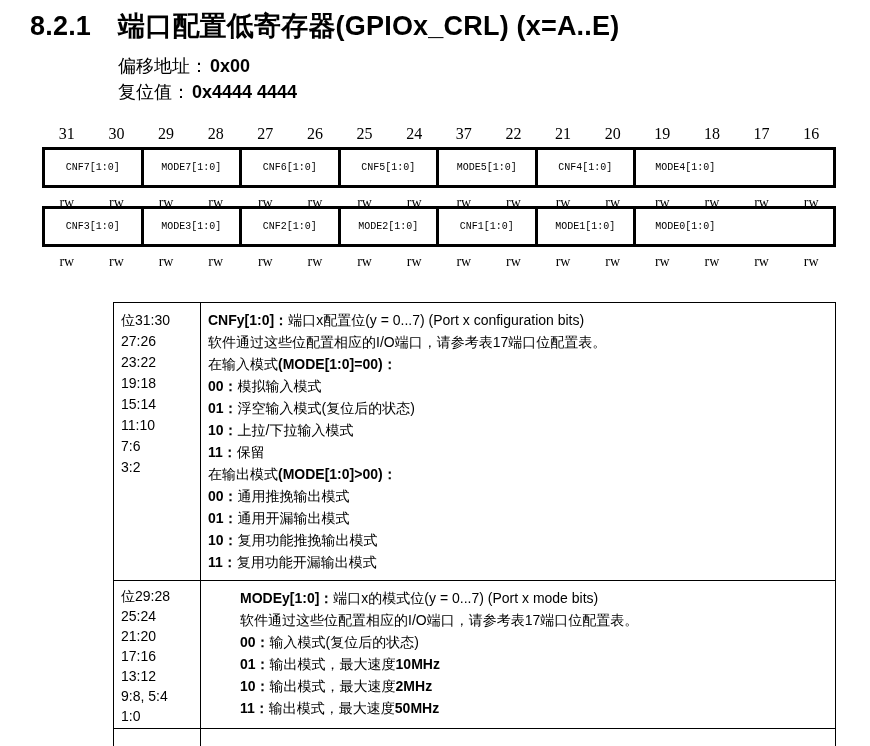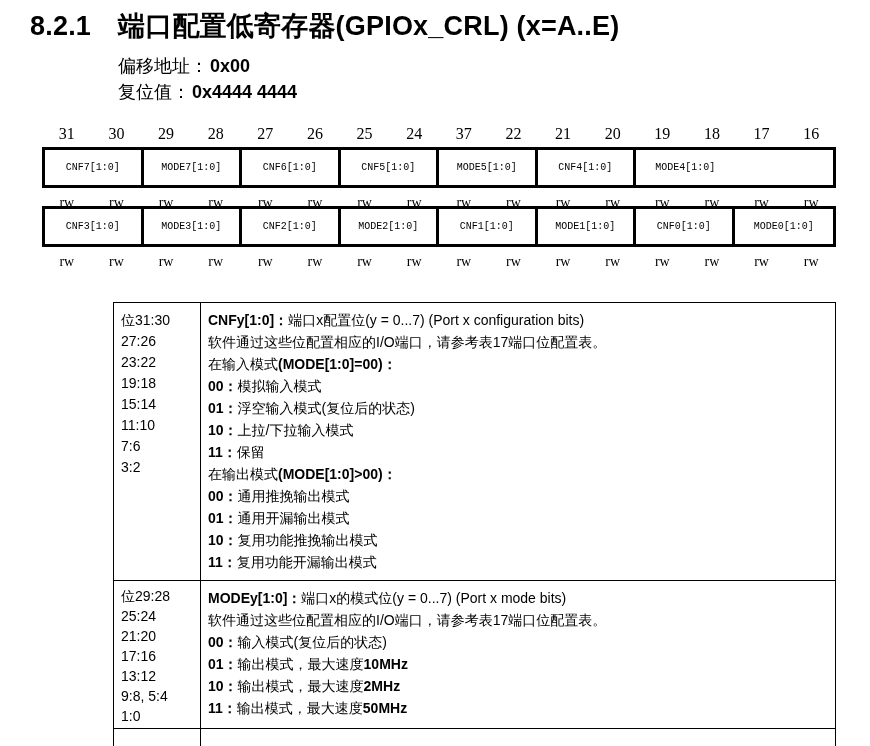--- a/index.html
+++ b/index.html
@@ -105,21 +105,20 @@
         </div>
       </div>
       <div class="reg-group" style="top: 203px;">
         <div class="fields-row">
           <div class="field-cell">CNF3[1:0]</div>
           <div class="field-cell">MODE3[1:0]</div>
           <div class="field-cell">CNF2[1:0]</div>
           <div class="field-cell">MODE2[1:0]</div>
           <div class="field-cell">CNF1[1:0]</div>
           <div class="field-cell">MODE1[1:0]</div>
-          <div class="field-cell">CNF0[1:0]</div>
           <div class="field-cell">MODE0[1:0]</div>
         </div>
         <div class="rw-row">
           <span>rw</span>
           <span>rw</span>
           <span>rw</span>
           <span>rw</span>
           <span>rw</span>
           <span>rw</span>
           <span>rw</span>
@@ -156,21 +155,21 @@
           <div class="desc-line"><span class="lead">01：</span><span>浮空输入模式(复位后的状态)</span><span class="lead"></span></div>
           <div class="desc-line"><span class="lead">10：</span><span>上拉/下拉输入模式</span><span class="lead"></span></div>
           <div class="desc-line"><span class="lead">11：</span><span>保留</span><span class="lead"></span></div>
           <div class="desc-line"><span class="lead"></span><span>在输出模式</span><span class="lead">(MODE[1:0]&gt;00)：</span></div>
           <div class="desc-line"><span class="lead">00：</span><span>通用推挽输出模式</span><span class="lead"></span></div>
           <div class="desc-line"><span class="lead">01：</span><span>通用开漏输出模式</span><span class="lead"></span></div>
           <div class="desc-line"><span class="lead">10：</span><span>复用功能推挽输出模式</span><span class="lead"></span></div>
           <div class="desc-line"><span class="lead">11：</span><span>复用功能开漏输出模式</span><span class="lead"></span></div>
         </div>
       </div>
-      <div class="desc-row" style="height: 148px;">
+      <div class="desc-row" style="height: 148px; gap: 32px;">
         <div class="desc-left">
           <div>位29:28</div>
           <div>25:24</div>
           <div>21:20</div>
           <div>17:16</div>
           <div>13:12</div>
           <div>9:8, 5:4</div>
           <div>1:0</div>
         </div>
         <div class="desc-right">

